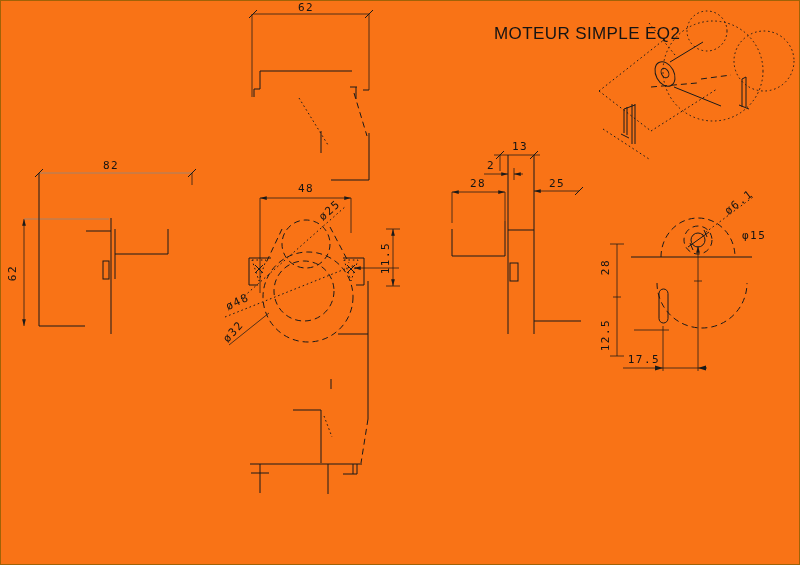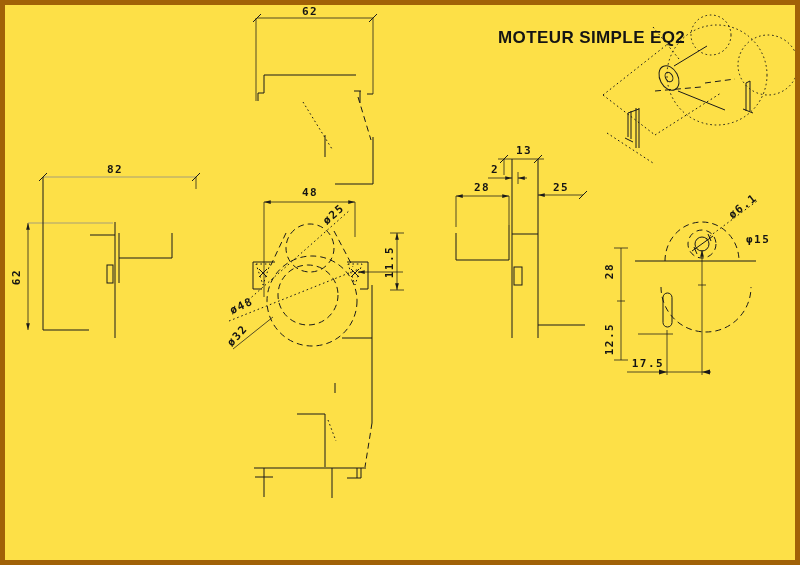--- a/index.html
+++ b/index.html
@@ -1,20 +1,19 @@
 <!DOCTYPE html>
 <html><head>
 <meta charset="utf-8">
 <style>
   html,body{margin:0;padding:0;background:#e8e8e8;}
   .canvas{
-    position:relative;width:800px;height:565px;background:#fde047;
-    border:5px solid #a16207;box-sizing:border-box;overflow:hidden;
+    position:relative;width:800px;height:565px;background:#f97316;
+    border:1px solid #a16207;box-sizing:border-box;overflow:hidden;
     font-family:"DejaVu Sans Mono", monospace;
-    font-weight:bold;
   }
   svg{position:absolute;left:0;top:0;}
   .part  {stroke:#1a1a1a;stroke-width:1;fill:none;}
   .dash  {stroke:#1a1a1a;stroke-width:1;fill:none;stroke-dasharray:6,4;}
   .dot   {stroke:#1a1a1a;stroke-width:1;fill:none;stroke-dasharray:1.6,2.8;}
   .dim   {stroke:#1a1a1a;stroke-width:0.75;fill:none;}
   .dimlt {stroke:#8a8a8a;stroke-width:0.75;fill:none;}
   .tick  {stroke:#1a1a1a;stroke-width:1;fill:none;}
   .arr   {fill:#1a1a1a;stroke:none;}
   text.dimtxt{

